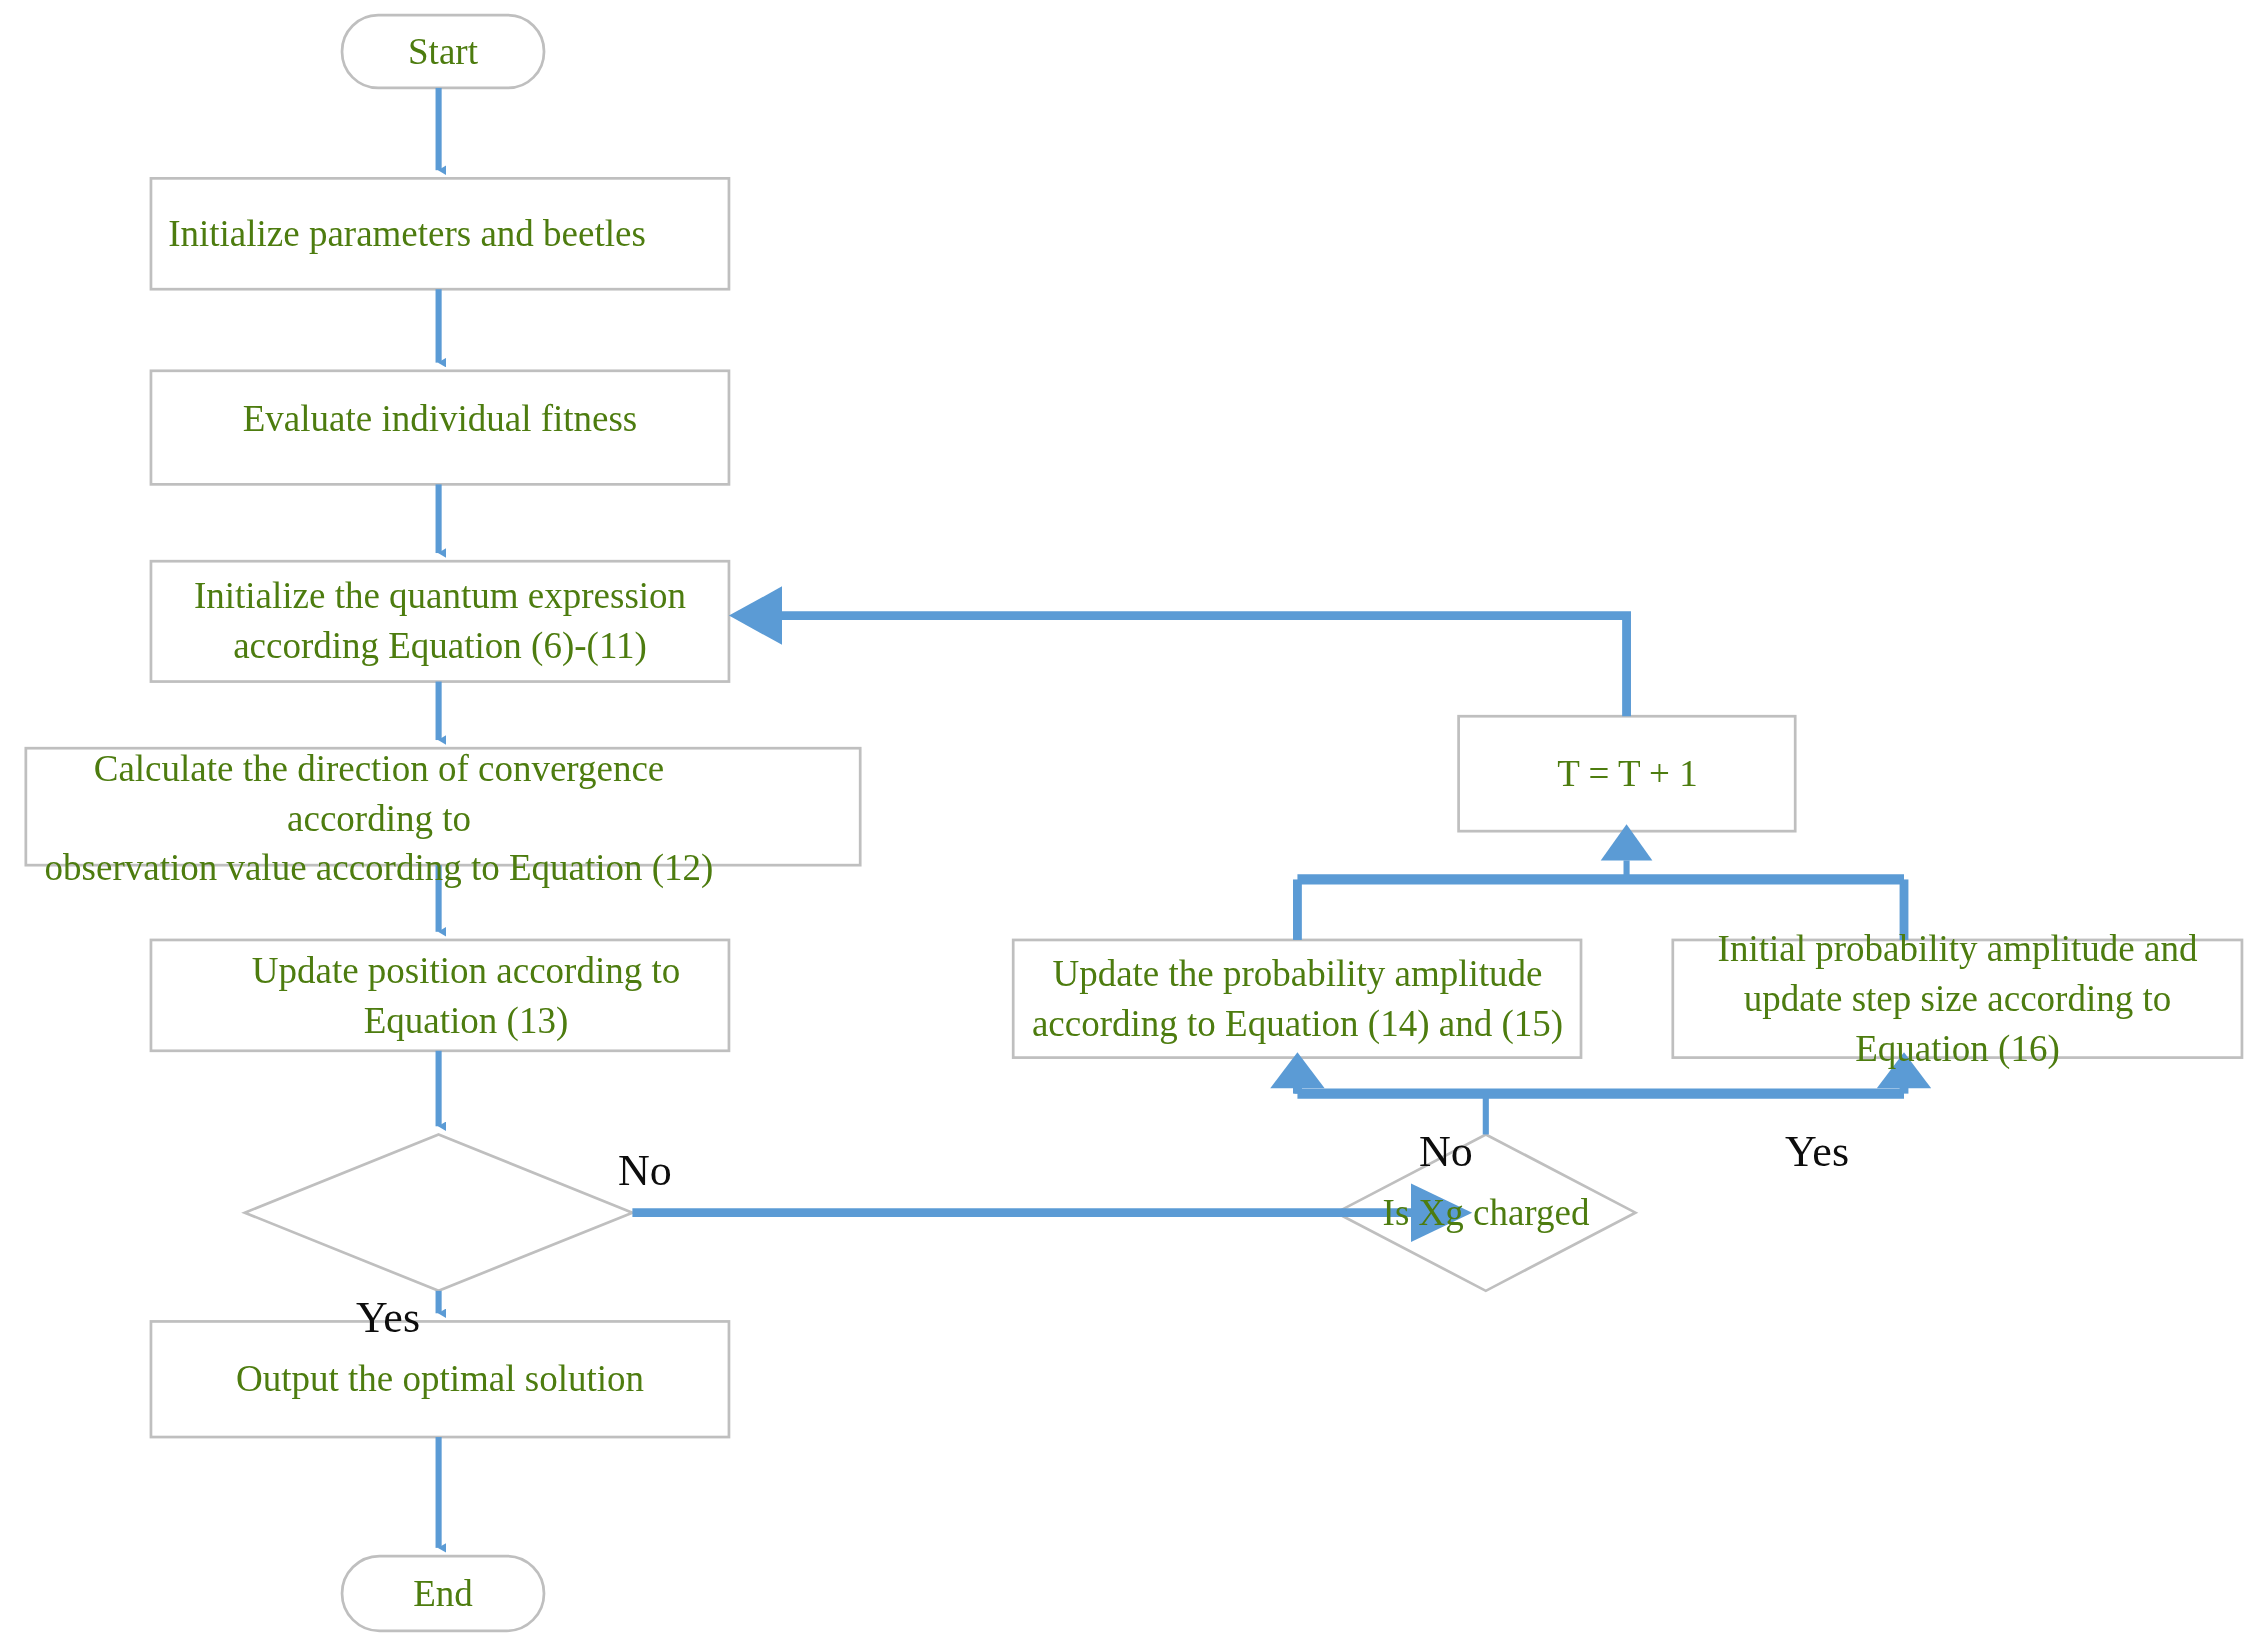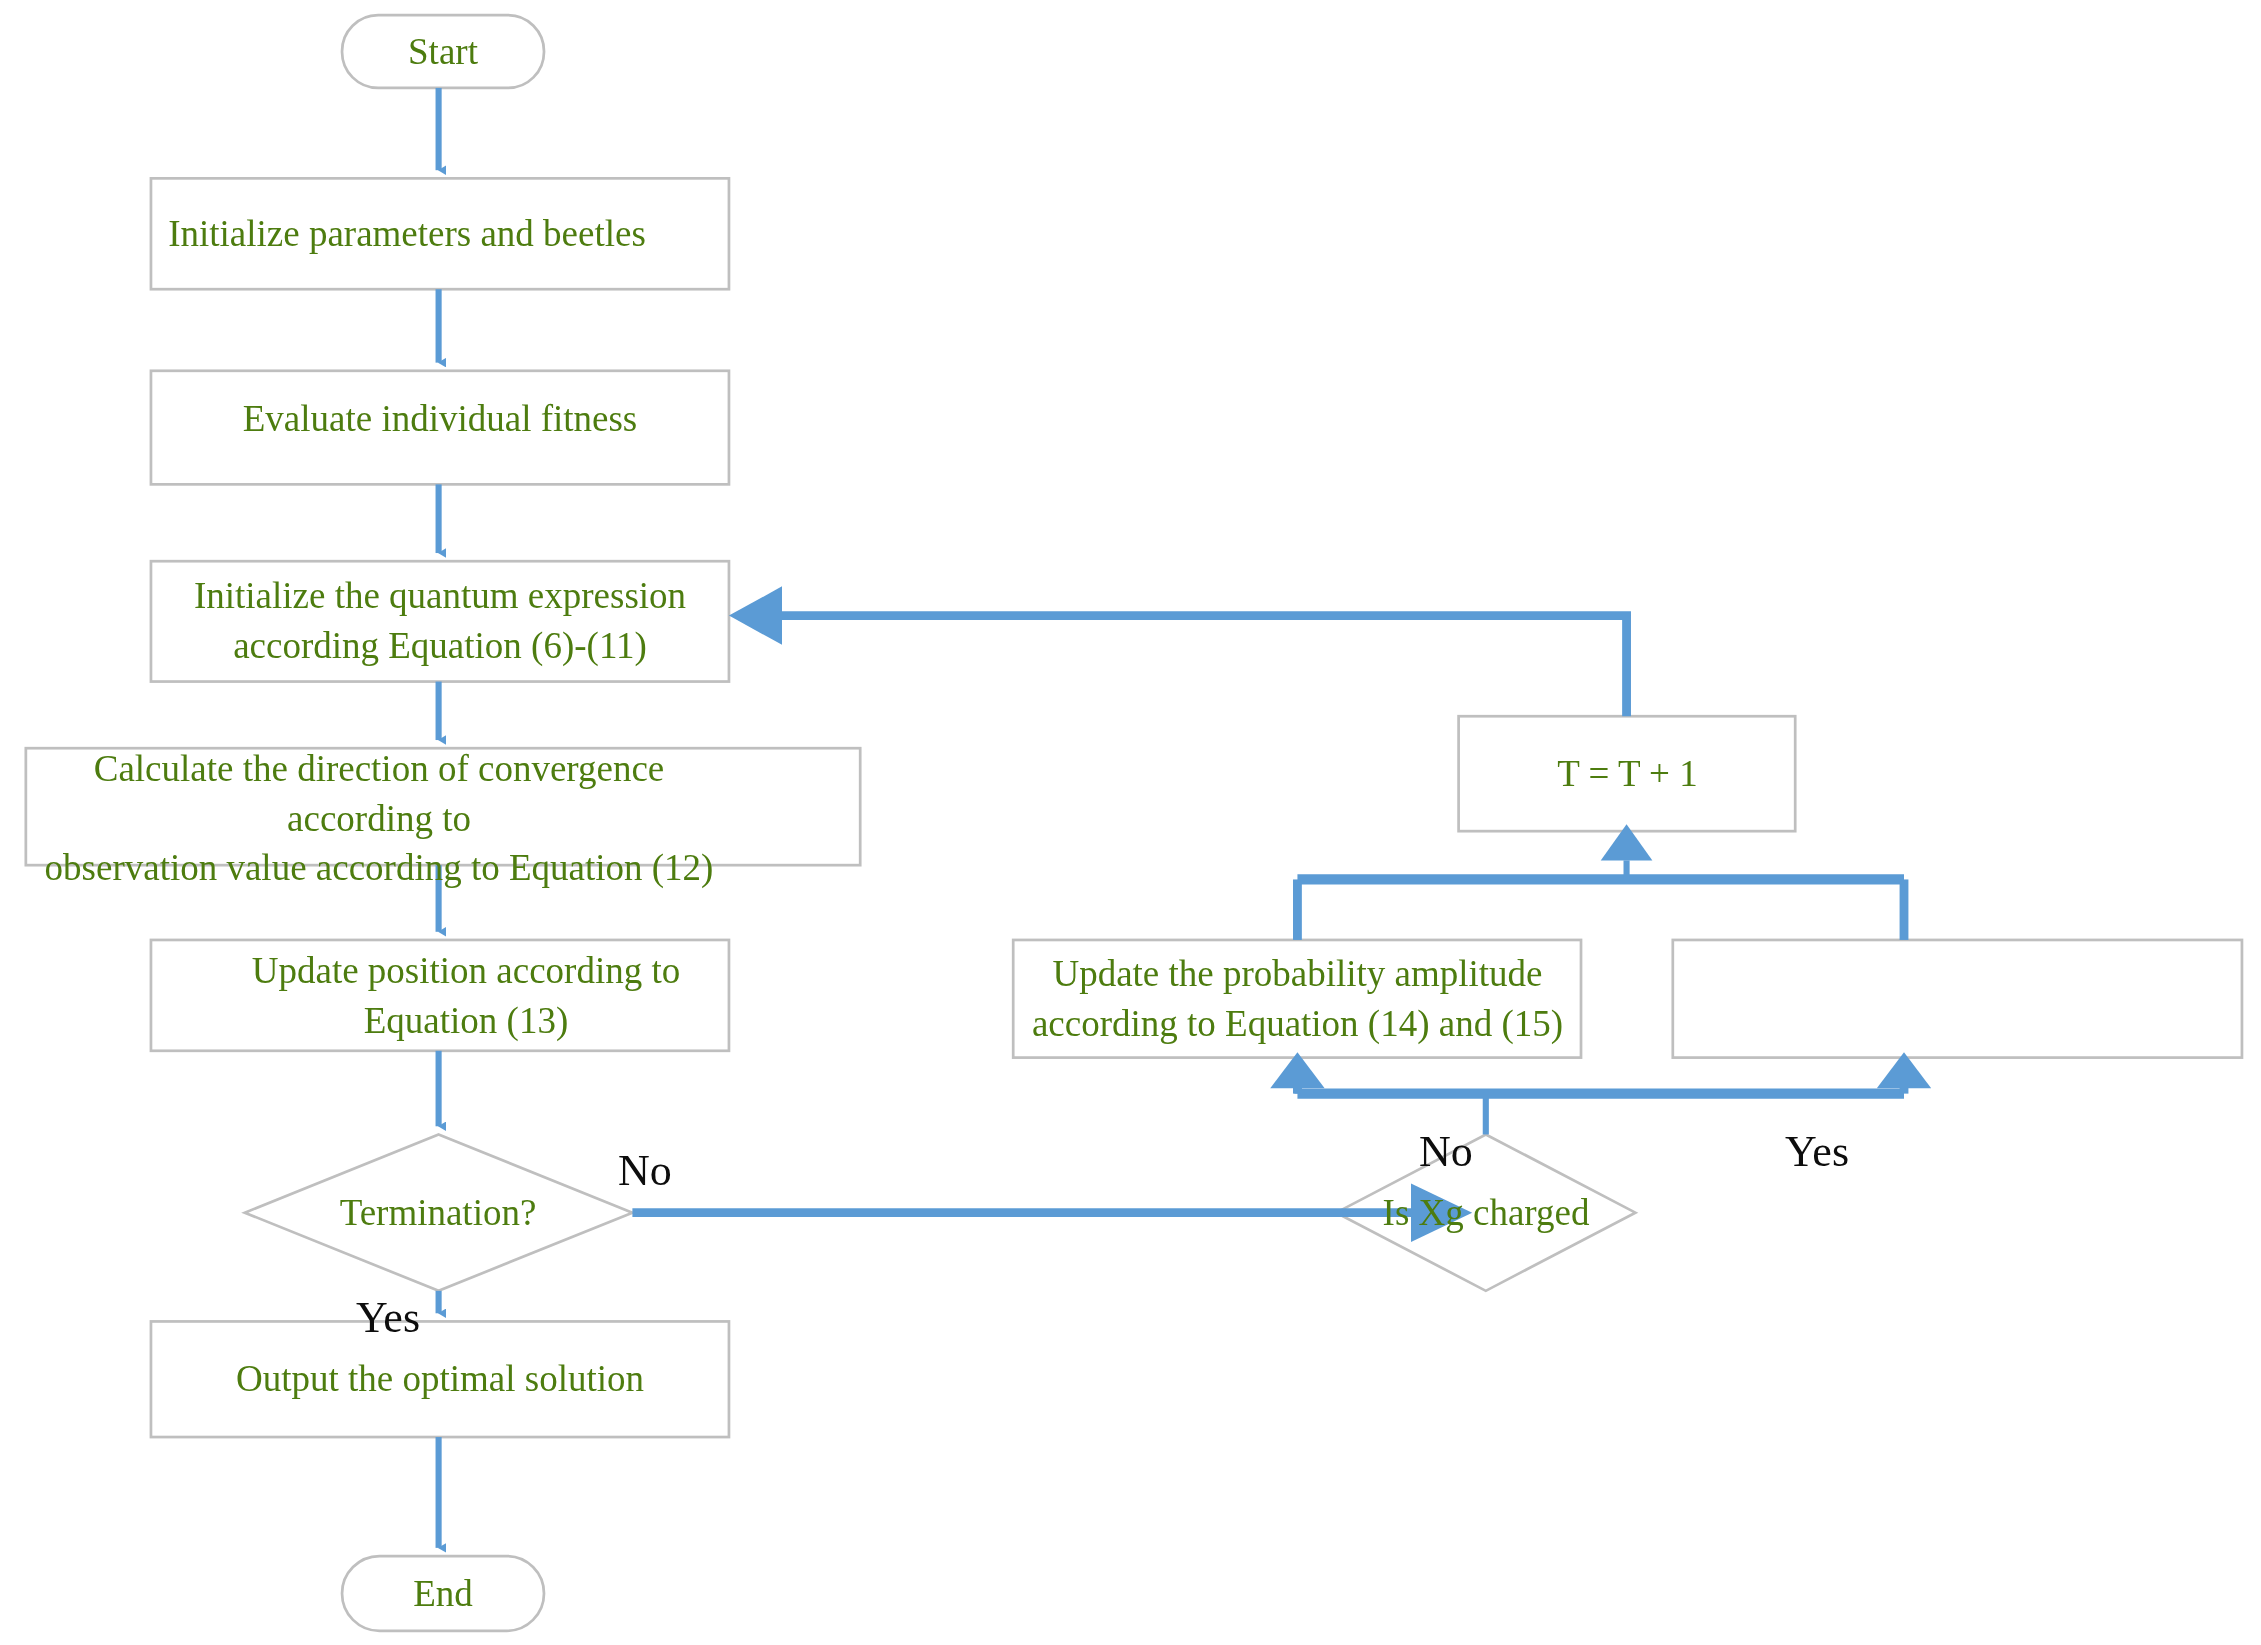--- a/index.html
+++ b/index.html
@@ -121,31 +121,33 @@
 
   <div class="node-label" style="left:151px;top:561px;width:578px;height:120px;">Initialize the quantum expression
 according Equation (6)-(11)</div>
 
   <div class="node-label" style="left:26px;top:760px;width:706px;height:117px;text-align:center;">Calculate the direction of convergence according to
 observation value according to Equation (12)</div>
 
   <div class="node-label" style="left:151px;top:940px;width:578px;height:111px;padding-left:26px;">Update position according to
 Equation (13)</div>
 
-  <div class="node-label" style="left:258px;top:1172px;width:360px;height:82px;">Termination?</div>
 
   <div class="node-label" style="left:151px;top:1321px;width:578px;height:116px;">Output the optimal solution</div>
 
   <div class="node-label" style="left:342px;top:1556px;width:202px;height:75px;">End</div>
 
   <div class="node-label" style="left:1459px;top:716px;width:337px;height:115px;">T = T + 1</div>
 
   <div class="node-label" style="left:1024px;top:940px;width:547px;height:118px;">Update the probability amplitude
 according to Equation (14) and (15)</div>
 
+  <div class="node-label" style="left:1681px;top:940px;width:553px;height:118px;">Initial probability amplitude and
+update step size according to
+Equation (16)</div>
 
   <div class="node-label" style="left:1340px;top:1175px;width:292px;height:75px;">Is Xg charged</div>
 
   <div class="edge-label" style="left:618px;top:1149px;">No</div>
 
   <div class="edge-label" style="left:356px;top:1296px;">Yes</div>
 
   <div class="edge-label" style="left:1419px;top:1130px;">No</div>
 
   <div class="edge-label" style="left:1785px;top:1130px;">Yes</div>

